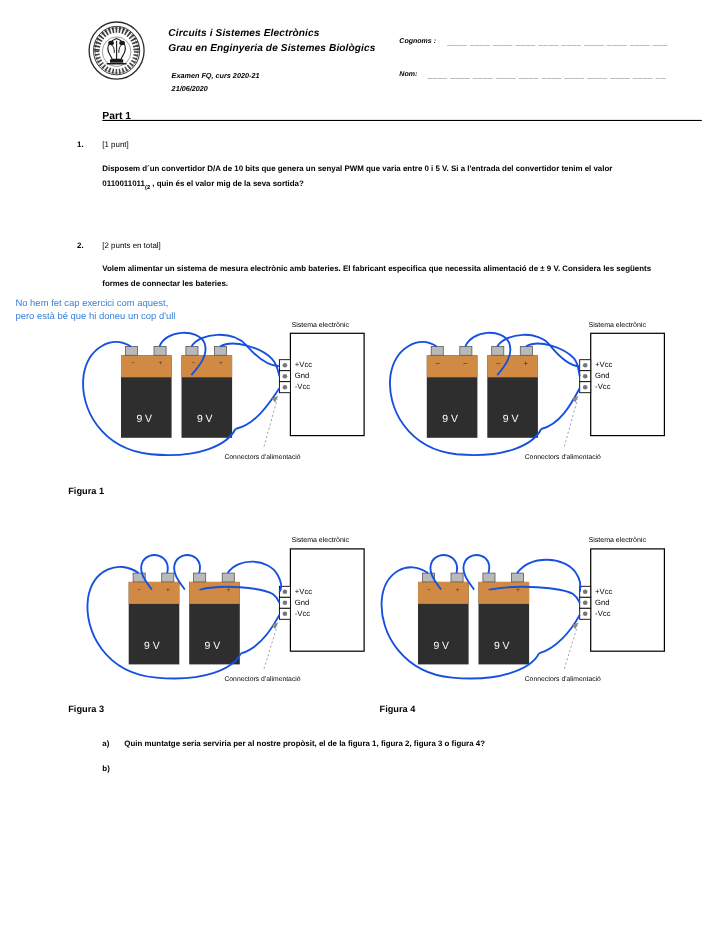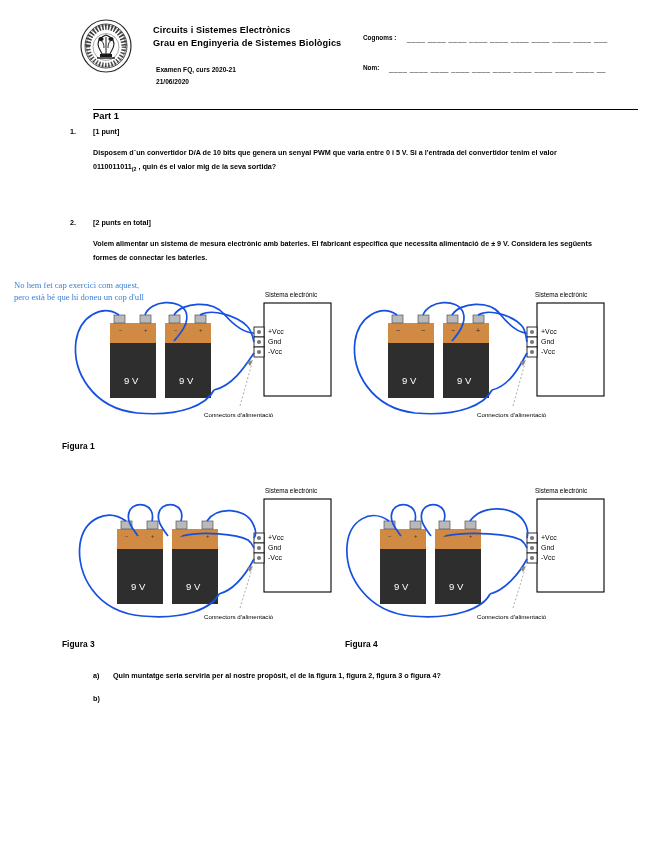--- a/index.html
+++ b/index.html
@@ -24,20 +24,21 @@
     background: #fff;
   }
 
   
   .header {
     position: absolute;
     left: 78px;
     top: 14px;
     width: 560px;
     height: 78px;
+    font-style: italic;
   }
   .logo-seal {
     position: absolute;
     left: 0; top: 4px;
     width: 56px; height: 56px;
   }
   .header-titles {
     position: absolute;
     left: 75px;
     top: 10px;
@@ -84,40 +85,40 @@
     font-size: 7.5px;
     letter-spacing: 0.4px;
     white-space: nowrap;
     color: #222;
   }
 
   
   .part-title {
     position: absolute;
     left: 93px;
-    top: 110px;
+    top: 99px;
     font-size: 9.4px;
     font-weight: bold;
   }
   .hrule {
     position: absolute;
     left: 93px;
     top: 109px;
     width: 545px;
     height: 1px;
     background: #000;
   }
   .q-num {
     position: absolute;
     font-weight: bold;
     font-size: 7.2px;
   }
   .q-mark {
     position: absolute;
-    font-weight: bold;
+    font-weight: normal;
     font-size: 7.2px;
   }
   .q-body {
     position: absolute;
     font-weight: bold;
     font-size: 7.2px;
     line-height: 13.5px;
     width: 500px;
   }
   .q-body .sub {
@@ -130,26 +131,25 @@
   .q1-body { left: 93px;  top: 146px; }
 
   .q2-num  { left: 70px;  top: 218px; }
   .q2-mark { left: 93px;  top: 218px; }
   .q2-body { left: 93px;  top: 237px; }
 
   
   .blue-note {
     position: absolute;
     left: 14px;
-    top: 280px;
+    top: 270px;
     font-size: 8.6px;
     line-height: 11.5px;
     color: #3a7fd5;
     white-space: pre-line;
-    font-family: Liberation Serif, serif;
   }
 
   
   .figure {
     position: absolute;
     width: 300px;
     height: 190px;
   }
   .fig1 { left: 62px;  top: 286px; }
   .fig2 { left: 345px; top: 286px; }

